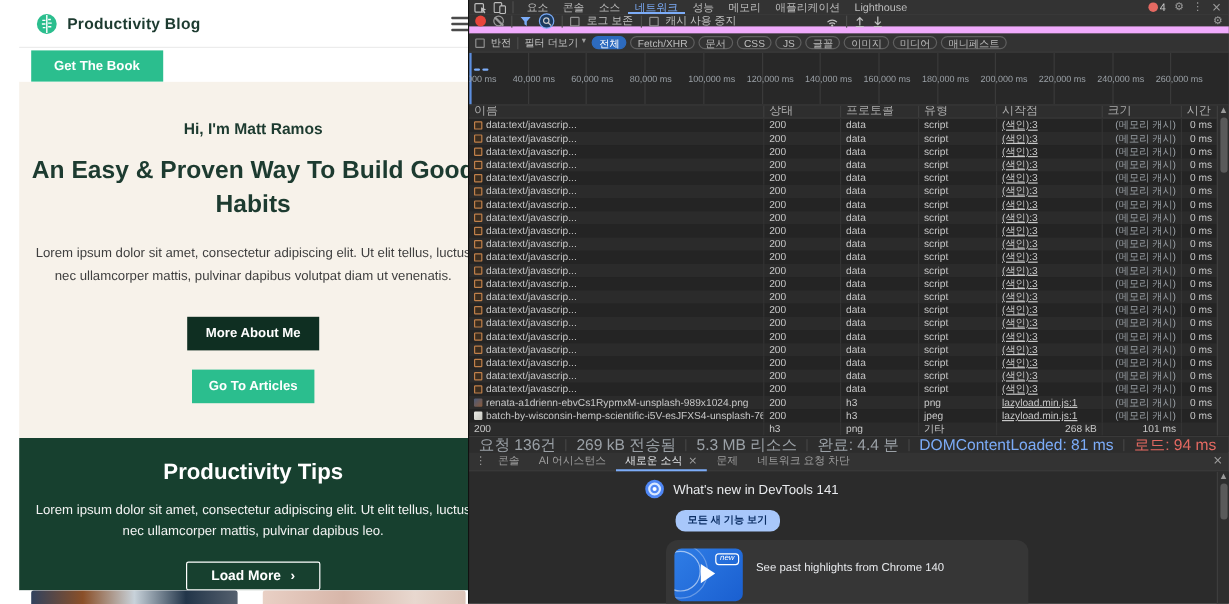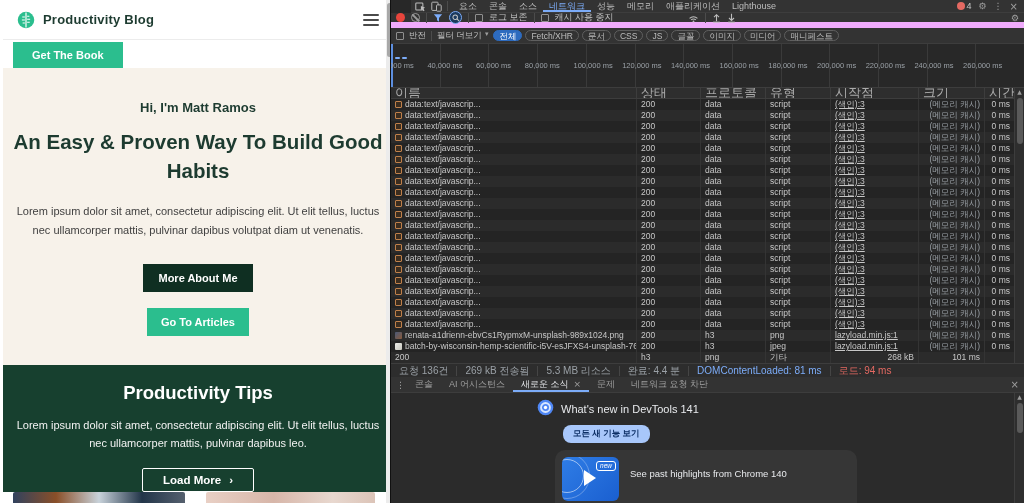--- a/index.html
+++ b/index.html
@@ -1,20 +1,20 @@
 <!DOCTYPE html>
 <html><head>
 <meta charset="utf-8">
 <style>
   * { box-sizing: border-box; margin: 0; padding: 0; }
   html,body { width:1024px; height:503px; overflow:hidden; background:#fff;
     font-family:"Liberation Sans", sans-serif; }
 
   
-  #left-pane { position:absolute; left:3px; top:0; width:390px; height:503px; background:#fff; }
+  #left-pane { position:absolute; left:16px; top:0; width:390px; height:503px; background:#fff; }
   .lp-header { height:40px; background:#fff; border-bottom:1px solid #ececec;
     display:flex; align-items:center; padding:0 14px; gap:8px; }
   .logo svg { width:18px; height:18px; display:block; }
   .brand { font-size:13px; font-weight:bold; color:#1d3b30; letter-spacing:.2px; }
   .hamburger { margin-left:auto; width:16px; display:flex; flex-direction:column; gap:3px; cursor:pointer; }
   .hamburger i { display:block; height:2px; background:#4a4a4a; border-radius:1px; }
   .lp-bookbar { height:28px; background:#fff; position:relative; }
   .btn-book { position:absolute; left:10px; top:2px; background:#2bbe8e; color:#fff;
     border:none; font-size:11px; font-weight:bold; padding:7px 19px; cursor:pointer; }
   .lp-hero { height:297px; background:#f7f2ea; text-align:center; padding-top:32px; }
@@ -39,21 +39,21 @@
   .lp-scrollbar { position:absolute; right:0; top:0; width:7px; height:503px; background:#ececec; }
   .lp-scrollbar .thumb { position:absolute; top:3px; left:1px; width:5px; height:54px; background:#a8a8a8; border-radius:3px; }
 
   
   #devtools { position:absolute; left:390px; top:0; width:634px; height:503px;
     background:#282828; color:#c7c7c7; display:flex; flex-direction:column; border-left:1px solid #111; }
   .vsep { width:1px; height:10px; background:#4c4c4c; flex:none; }
   .glyph { font-family:"DejaVu Sans", sans-serif; color:#9e9e9e; cursor:pointer; }
 
   .dt-tabbar { height:13px; flex:none; background:#333; border-bottom:1px solid #3d3d3d;
-    display:flex; align-items:center; gap:5px; padding:0 4px; font-size:9px;margin-left:20px; }
+    display:flex; align-items:center; gap:5px; padding:0 4px; font-size:9px; }
   .ticon { display:inline-flex; align-items:center; cursor:pointer; }
   .ticon svg { display:block; }
   .tabs-wrap { display:flex; height:100%; }
   .dt-tab { padding:0 6px; line-height:12px; color:#bdbdbd; cursor:pointer; white-space:nowrap; }
   .dt-tab.active { color:#7cacf8; box-shadow:inset 0 -2px 0 #7cacf8; }
   .tab-right { margin-left:auto; display:flex; align-items:center; gap:7px; padding-right:2px; }
   .err-badge { display:inline-flex; align-items:center; gap:2px; cursor:pointer; }
   .err-badge .dot { width:8px; height:8px; border-radius:50%; background:#e46962; display:inline-block; }
   .err-badge b { font-size:9px; color:#c7c7c7; font-weight:normal; }
 
@@ -84,21 +84,21 @@
     color:#bdbdbd; cursor:pointer; white-space:nowrap; }
   .chip.active { background:#2d6bbf; border-color:#2d6bbf; color:#fff; }
 
   .dt-timeline { height:44px; flex:none; position:relative; background:#282828; border-bottom:1px solid #3d3d3d; overflow:hidden; }
   .tl-line { position:absolute; top:0; bottom:0; width:0; border-left:1px solid #3a3a3a; }
   .tl-label { position:absolute; top:17px; width:58px; font-size:7.5px; color:#9aa0a6; }
   .tl-vbar { position:absolute; left:0; top:0; width:2px; height:100%; background:#5d8fe0; }
   .tl-mark { position:absolute; height:2px; background:#7cacf8; border-radius:1px; }
 
   .dt-nethead { height:11px; flex:none; background:#2e2e2e; border-bottom:1px solid #3d3d3d;
-    display:grid; grid-template-columns:246px 64px 65px 65px 88px 66px 30px; width:624px; font-size:13px; }
+    display:grid; grid-template-columns:246px 64px 65px 65px 88px 66px 30px; width:624px; font-size:10px; }
   .hcell { padding:0 4px; line-height:10px; color:#ababab; border-right:1px solid #3d3d3d;
     overflow:hidden; white-space:nowrap; }
 
   .dt-netbody { flex:1; overflow:hidden; position:relative; background:#242424; }
   .net-row { display:grid; grid-template-columns:246px 64px 65px 65px 88px 66px 30px; width:624px;
     height:11px; font-size:8.5px; background:#242424; cursor:pointer; }
   .net-row.odd { background:#2b2b2b; }
   .net-row .cell { padding:0 4px; line-height:11px; border-right:1px solid #343434;
     overflow:hidden; white-space:nowrap; color:#c7c7c7; }
   .net-row .cell.dim { color:#9aa0a6; }
@@ -111,21 +111,21 @@
   .img-ic-2 { background:linear-gradient(135deg,#d9b8a8,#8a6a5a); }
   .ini-link { text-decoration:underline; cursor:pointer; }
 
   .tbl-scroll { position:absolute; right:0; top:88px; width:10px; height:275px; background:#2e2e2e;
     border-left:1px solid #3d3d3d; z-index:5; }
   .tbl-scroll .arr, .dr-scroll .arr { display:block; text-align:center; font-size:6px; color:#9a9a9a; line-height:8px; }
   .tbl-scroll .sthumb, .dr-scroll .sthumb { position:absolute; left:2px; top:10px; width:6px; height:46px;
     background:#5a5a5a; border-radius:3px; }
 
   .dt-summary { height:14px; flex:none; background:#2d2d2d; border-top:1px solid #3d3d3d;
-    display:flex; align-items:center; font-size:10px; color:#9aa0a6; }
+    display:flex; align-items:center; font-size:13px; color:#9aa0a6; }
   .sum-item { padding:0 8px; border-right:1px solid #454545; line-height:10px; white-space:nowrap; }
   .sum-item:last-child { border-right:none; }
   .sum-item.blue { color:#7cacf8; }
   .sum-item.red { color:#e46962; }
 
   .dt-drawer-tabs { height:16px; flex:none; background:#333; border-bottom:1px solid #3d3d3d;
     display:flex; align-items:center; gap:2px; padding:0 5px; font-size:9px; }
   .dr-tab { padding:0 8px; line-height:15px; color:#9e9e9e; cursor:pointer; white-space:nowrap; }
   .dr-tab.active { color:#e8eaed; box-shadow:inset 0 -2px 0 #7cacf8; }
   .tab-close { margin-left:5px; color:#9e9e9e; font-family:"DejaVu Sans",sans-serif; }

